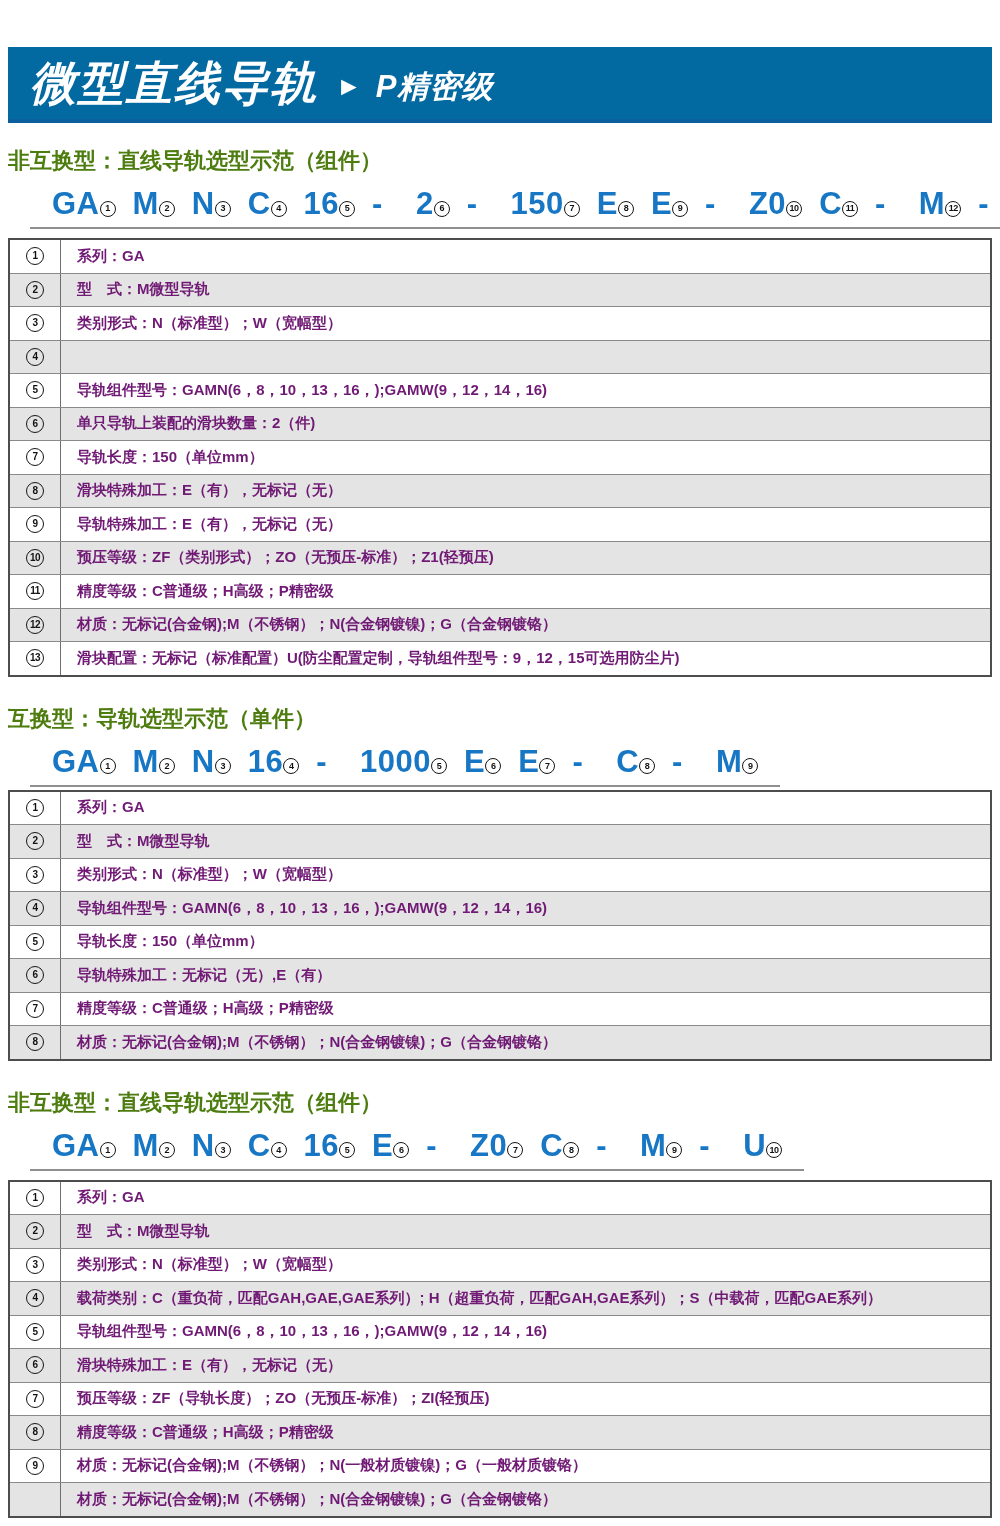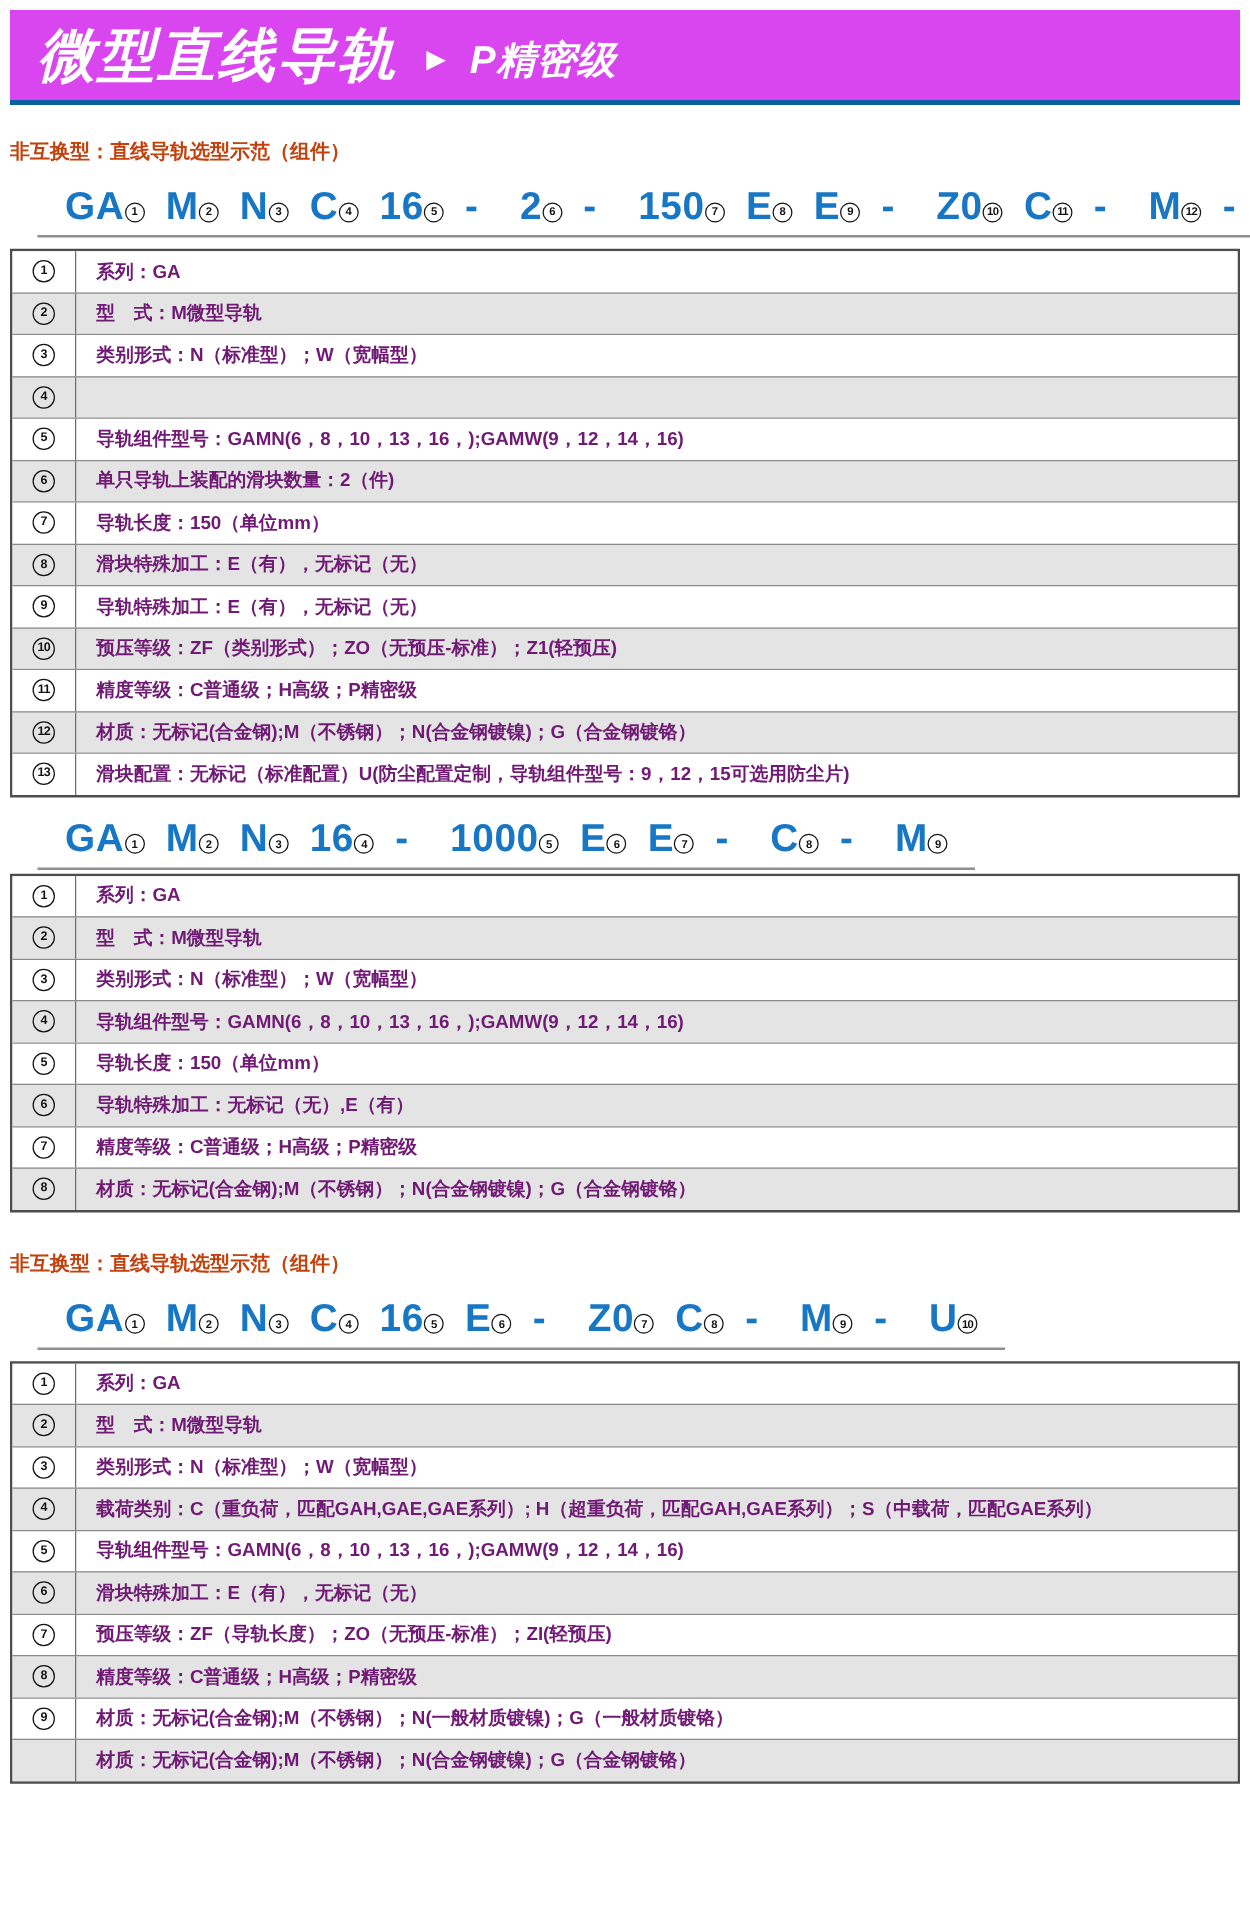--- a/index.html
+++ b/index.html
@@ -5,36 +5,36 @@
   html,body{margin:0;padding:0;background:#ffffff;}
   body{
     width:1000px;height:1526px;overflow:hidden;
     font-family:"Liberation Sans","DejaVu Sans",sans-serif;
     color:#1a1a1a;
   }
   .page{padding:8px;box-sizing:border-box;}
 
   
   .banner{
-    height:72px;background:#d946ef;border-bottom:4px solid #0c5f9e;
-    display:flex;align-items:center;padding-left:22px;box-sizing:content-box;
+    height:72px;background:#0369a1;border-bottom:4px solid #0c5f9e;
+    display:flex;align-items:center;padding-left:22px;box-sizing:content-box;margin-top:39px;
   }
   .banner-title{
     color:#fff;font-weight:bold;font-style:italic;font-size:46px;
     letter-spacing:2px;line-height:1;
   }
   .banner-arrow{color:#fff;font-size:26px;margin:6px 14px 0 18px;line-height:1;}
   .banner-series{
     color:#fff;font-weight:bold;font-style:italic;font-size:31px;
     letter-spacing:1px;line-height:1;margin-top:6px;
   }
 
   
   .sec-title{
-    font-size:16px;font-weight:bold;color:#c2410c;margin:0;line-height:20px;
+    font-size:22px;font-weight:bold;color:#4d7c0f;margin:0;line-height:20px;
   }
 
   
   .code-wrap{
     position:relative;display:inline-block;margin-left:22px;padding:0 22px;
   }
   .code-row{display:flex;align-items:flex-start;}
   .tok{display:flex;align-items:center;margin-right:17px;}
   .tok:last-child{margin-right:0;}
   .tok-text{
@@ -274,21 +274,21 @@
             </div>
             <div class="t-text">材质：无标记(合金钢);M（不锈钢）；N(合金钢镀镍)；G（合金钢镀铬）</div>
           </div>
           <div class="t-row">
             <div class="t-num">
               <span class="circle">13</span>
             </div>
             <div class="t-text">滑块配置：无标记（标准配置）U(防尘配置定制，导轨组件型号：9，12，15可选用防尘片)</div>
           </div>
         </div></section>
-      <section><div class="code-wrap mt-code"><div class="code-row">
+      <section><h2 class="sec-title mt-title2">互换型：导轨选型示范（单件）</h2><div class="code-wrap mt-code"><div class="code-row">
             <div class="tok">
               <span class="tok-text">GA</span>
               <span class="tok-num">
                 <span class="circle">1</span>
               </span>
             </div>
             <div class="tok">
               <span class="tok-text">M</span>
               <span class="tok-num">
                 <span class="circle">2</span>

